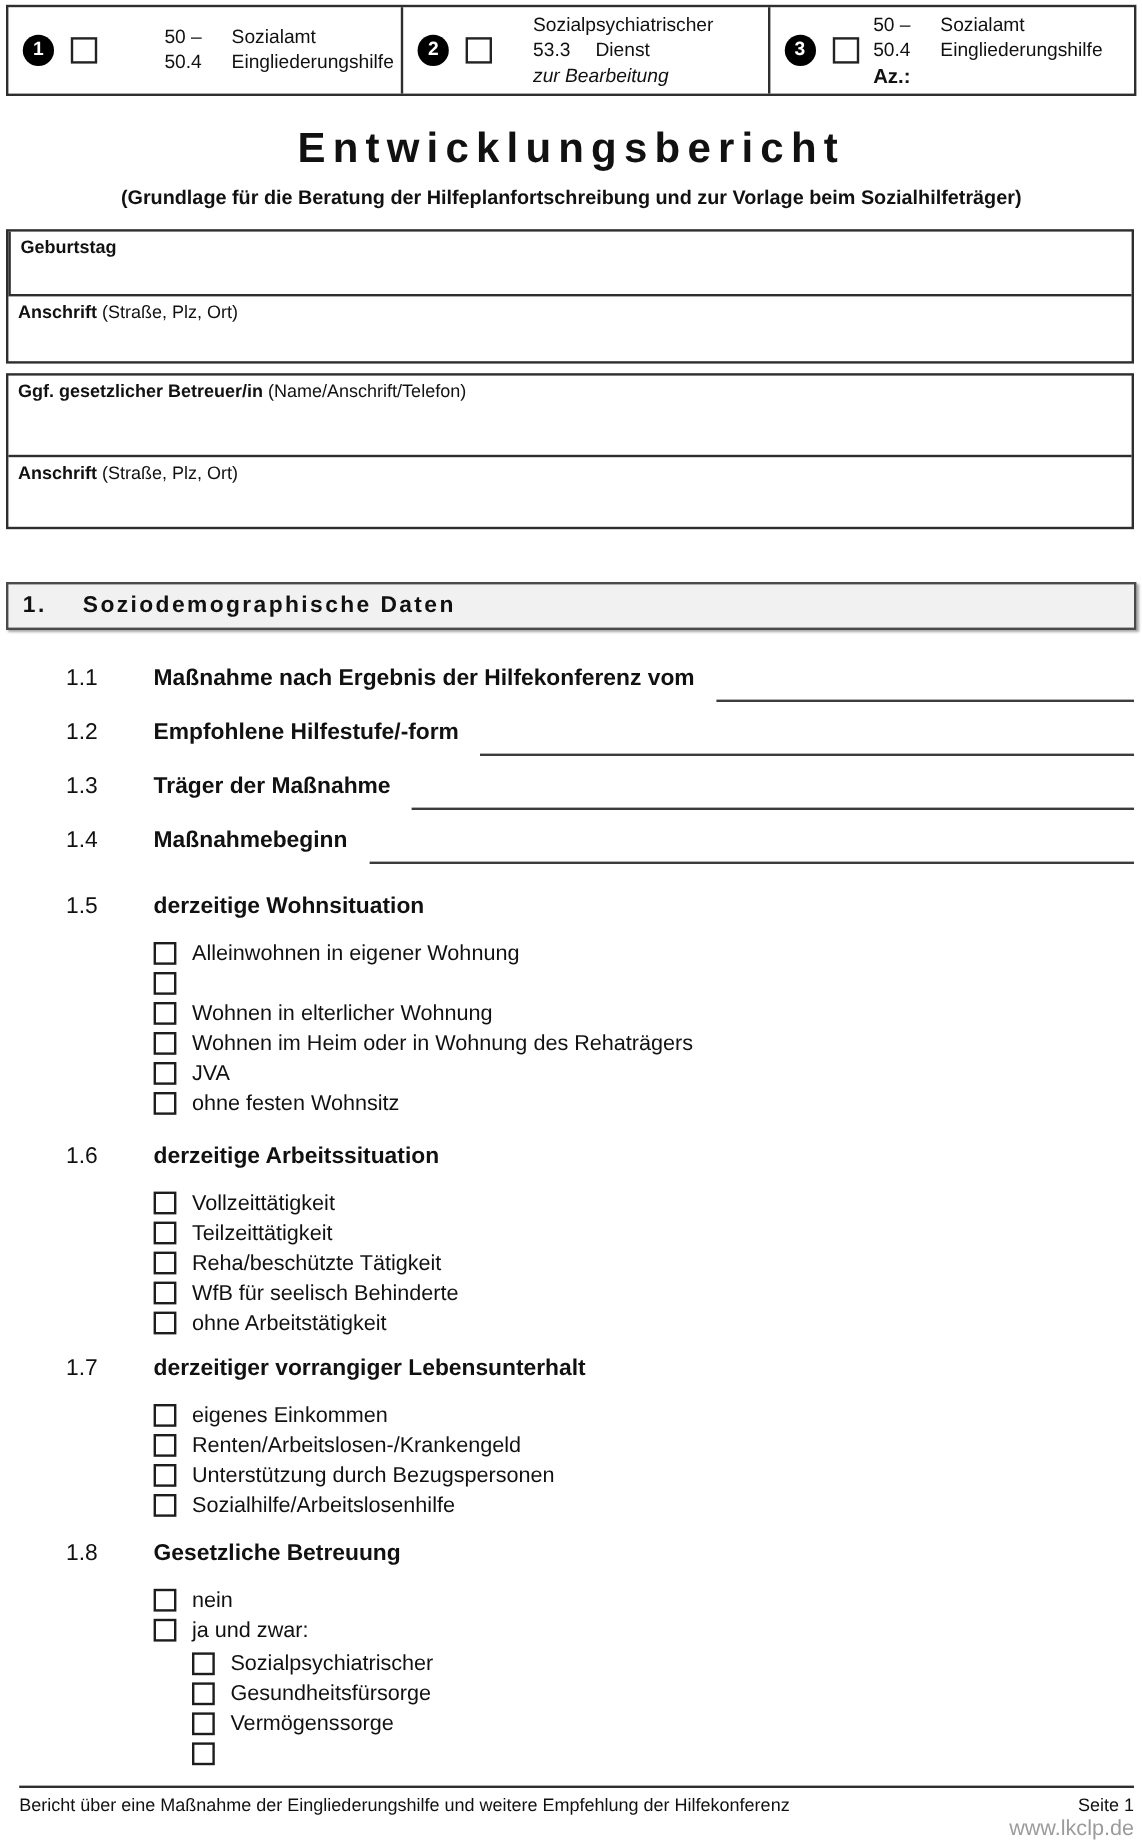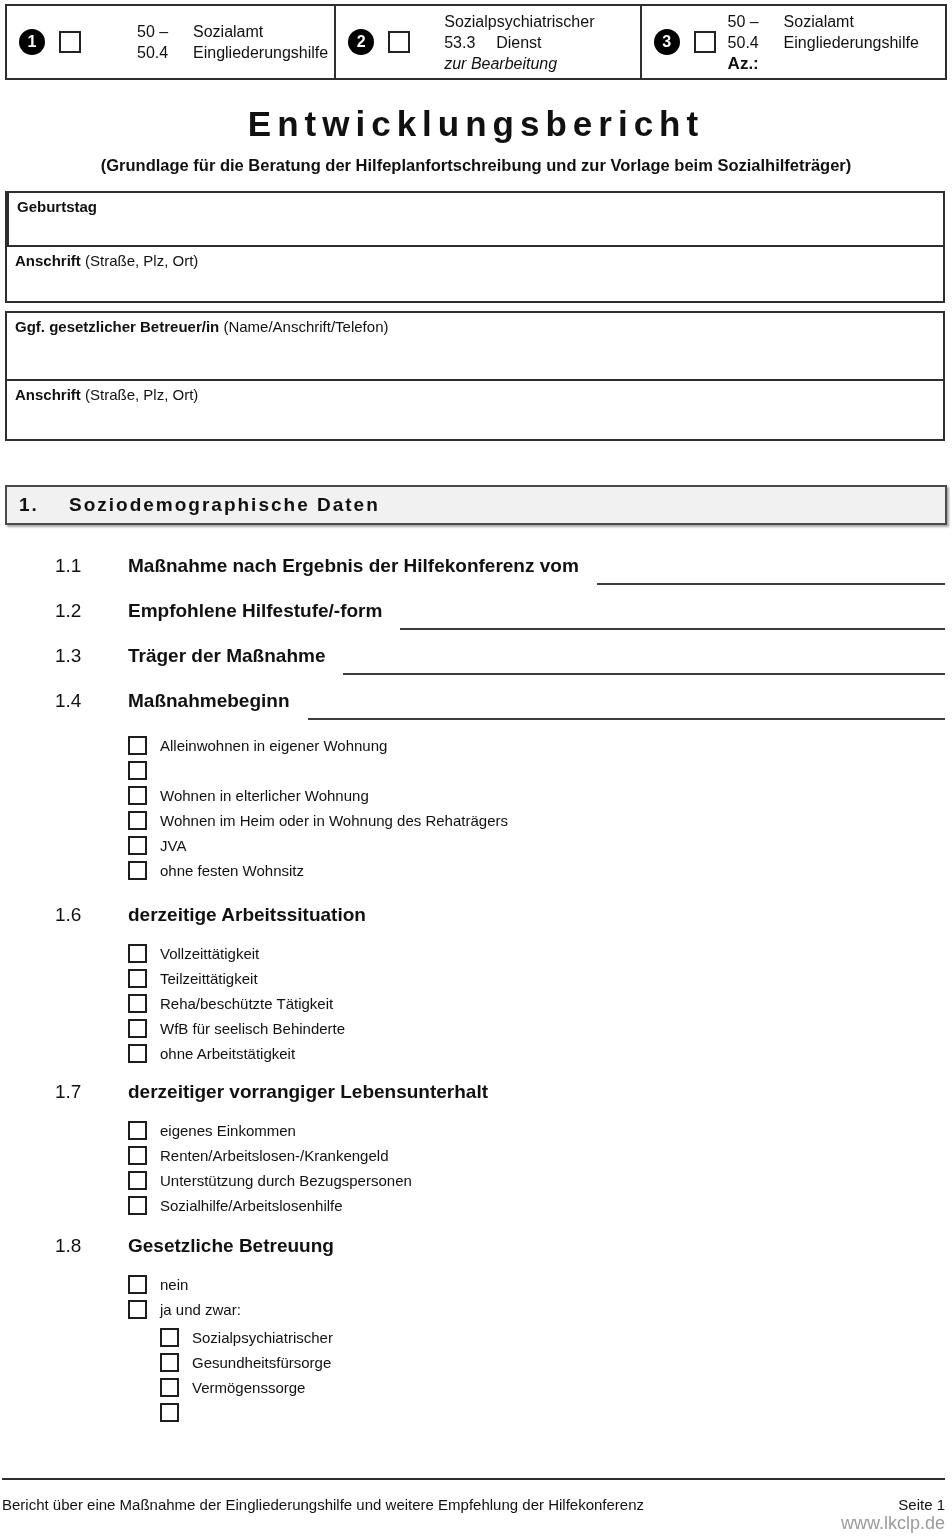--- a/index.html
+++ b/index.html
@@ -53,24 +53,24 @@
   .ilabel { font-size:19px; font-weight:bold; white-space:nowrap; }
   .fline { flex:1; height:30px; border-bottom:2px solid #3c3c3c; margin-left:18px; margin-right:7px; }
 
   .ihead15 { margin-top:22px; } .ihead16 { margin-top:24px; }
   .ihead17 { margin-top:18px; } .ihead18 { margin-top:20px; }
 
   .opts { margin:6px 0 0 128px; }
   .subopts { margin:8px 0 0 160px; }
   .opt { display:flex; align-items:center; height:20px; margin-bottom:5px; }
   .cb { flex:0 0 19px; width:19px; height:19px; border:2px solid #1d1d1d; background:#fff; }
-  .olabel { margin-left:13px; font-size:15px; white-space:nowrap; }
-
-  
-  .footer { position:absolute; left:2px; right:7px; bottom:2px; border-top:2px solid #2e2e2e; padding-top:16px; }
+  .olabel { margin-left:13px; font-size:18px; white-space:nowrap; }
+
+  
+  .footer { position:absolute; left:16px; right:7px; bottom:2px; border-top:2px solid #2e2e2e; padding-top:6px; }
   .frow-foot { display:flex; justify-content:space-between; align-items:flex-start; }
   .fleft { font-size:15px; }
   .fright { text-align:right; font-size:15px; }
   .furl { text-align:right; font-size:18px; color:#9b9b9b; }
 </style>
 </head>
 <body>
 
 <div class="page">
 
@@ -175,20 +175,24 @@
     <span class="inum">1.3</span>
     <span class="ilabel">Träger der Maßnahme</span>
     <span class="fline"></span>
   </div>
   <div class="frow">
     <span class="inum">1.4</span>
     <span class="ilabel">Maßnahmebeginn</span>
     <span class="fline"></span>
   </div>
 
+  <div class="ihead ihead15">
+    <span class="inum">1.5</span>
+    <span class="ilabel">derzeitige Wohnsituation</span>
+  </div>
   <div class="opts">
     <div class="opt">
         <span class="cb"></span>
         <span class="olabel">Alleinwohnen in eigener Wohnung</span>
       </div>
     <div class="opt">
         <span class="cb"></span>
       </div>
     <div class="opt">
         <span class="cb"></span>

